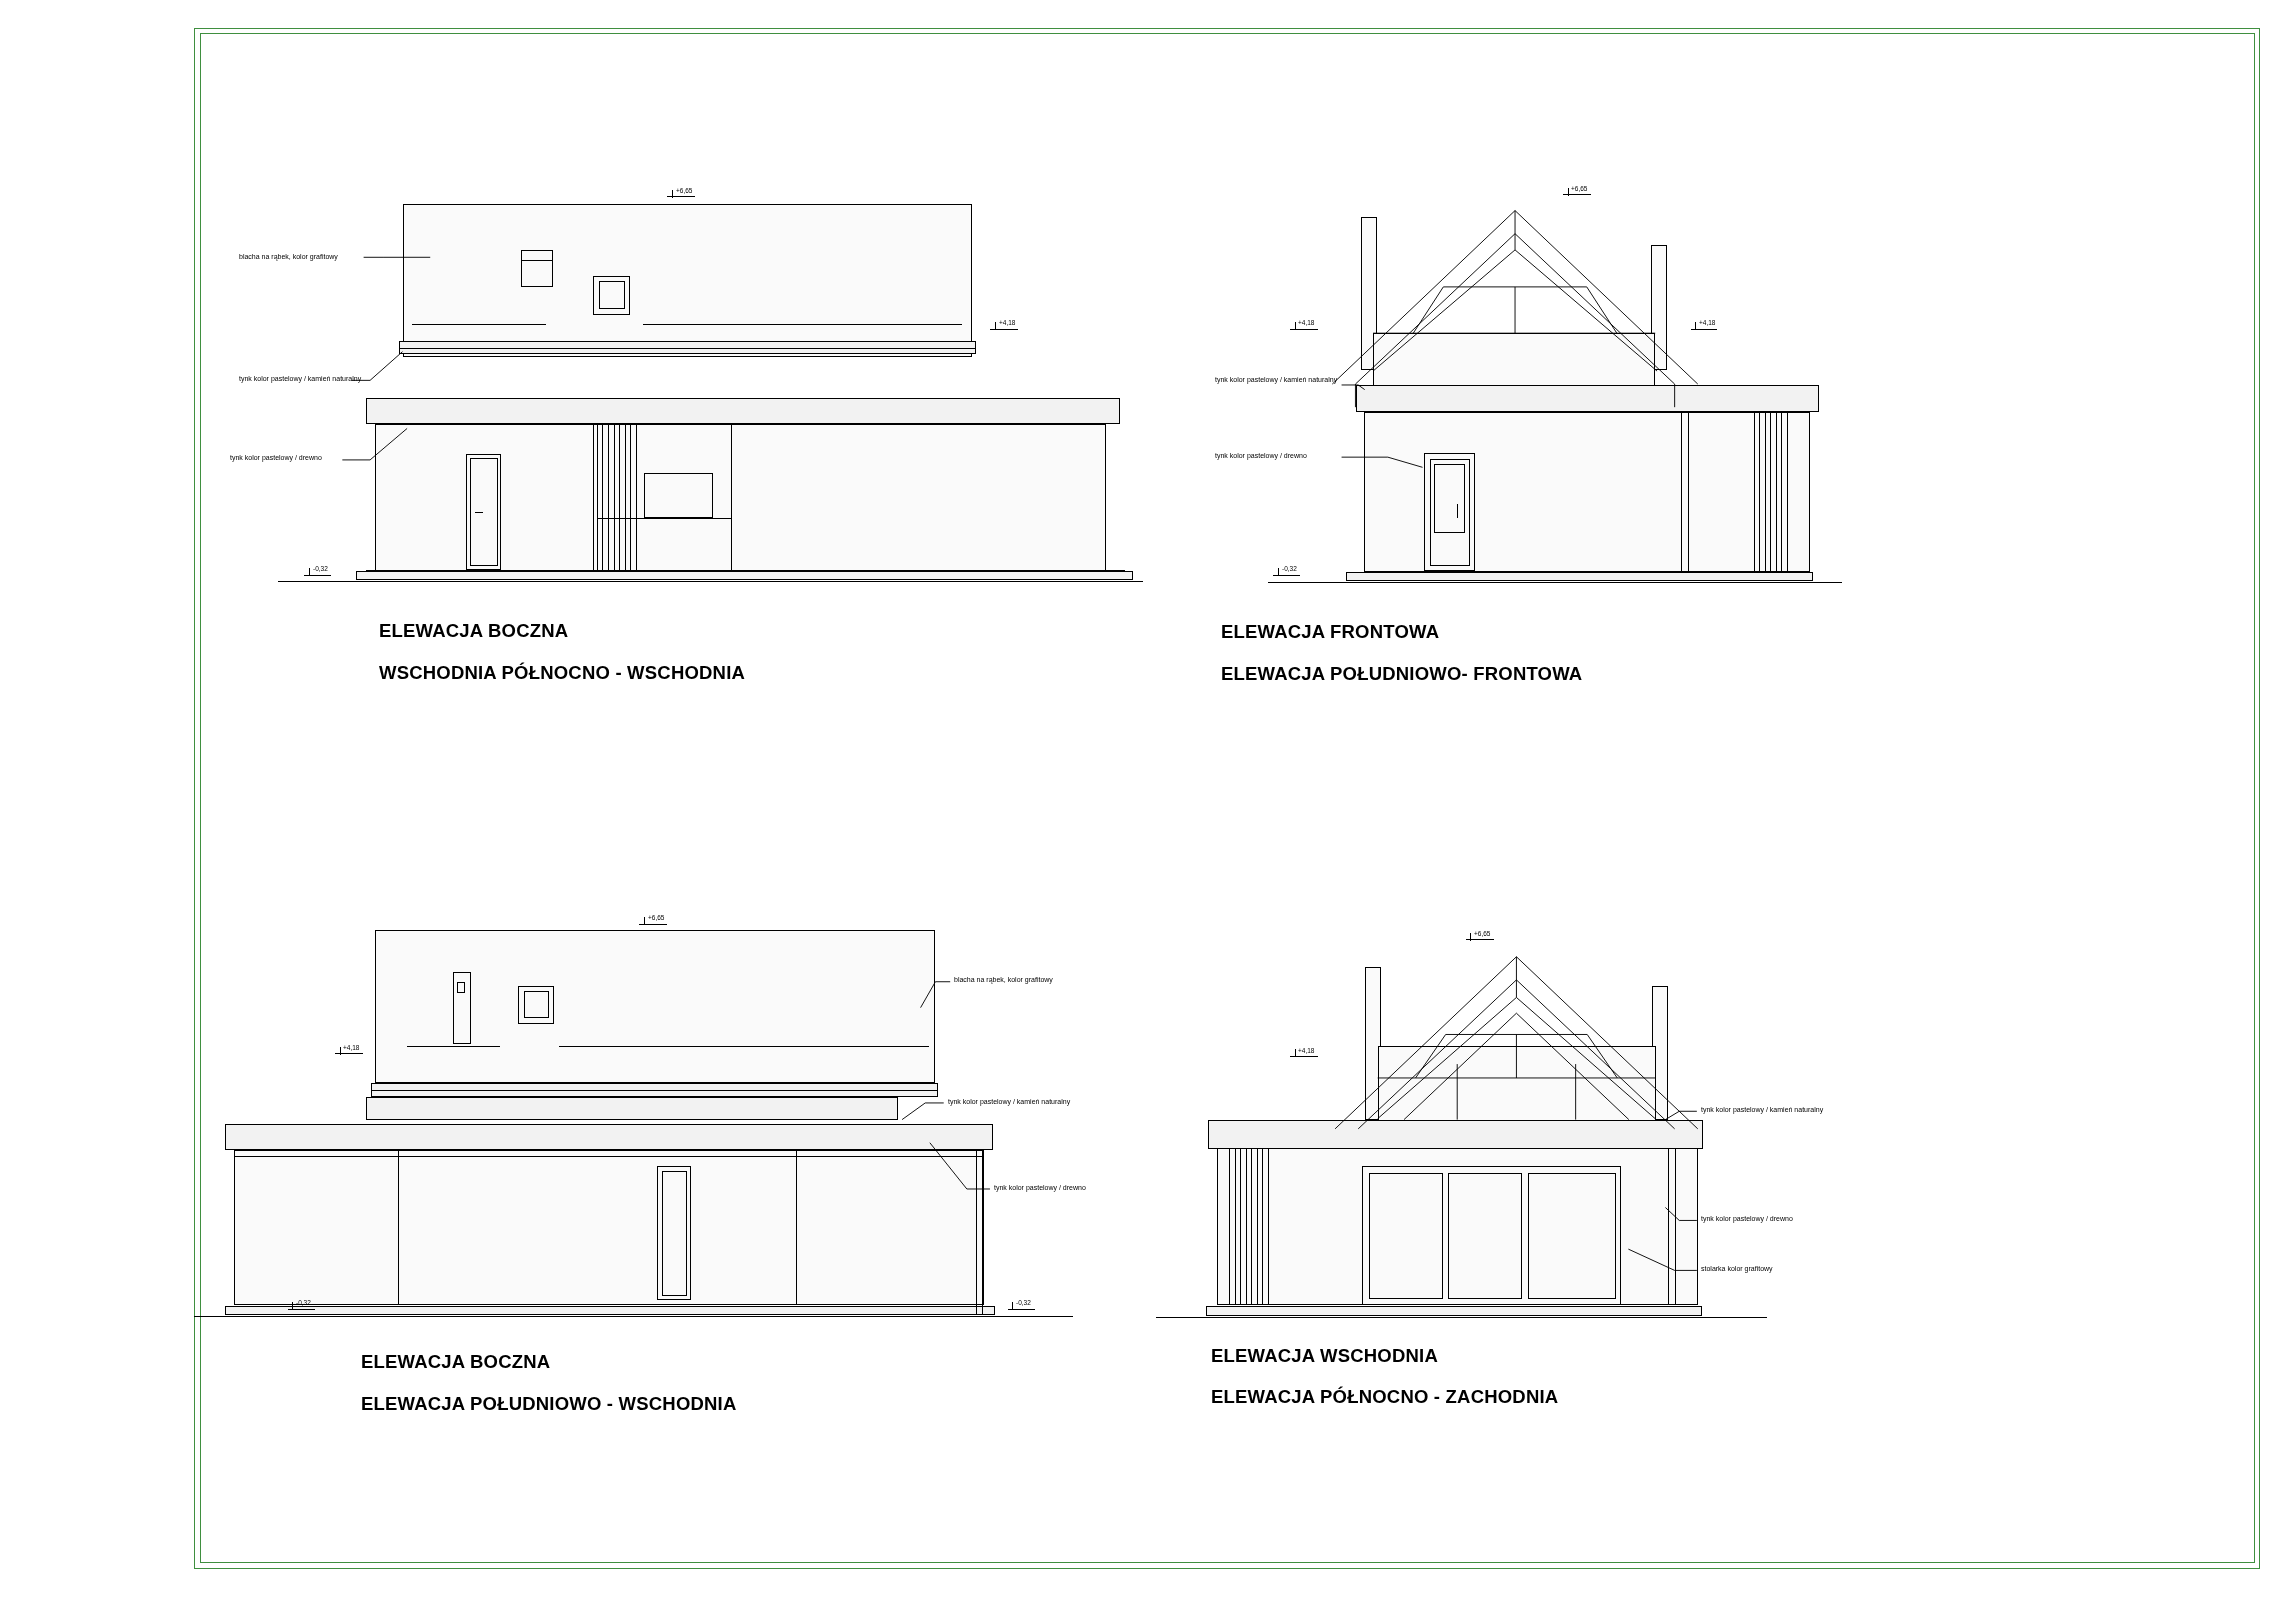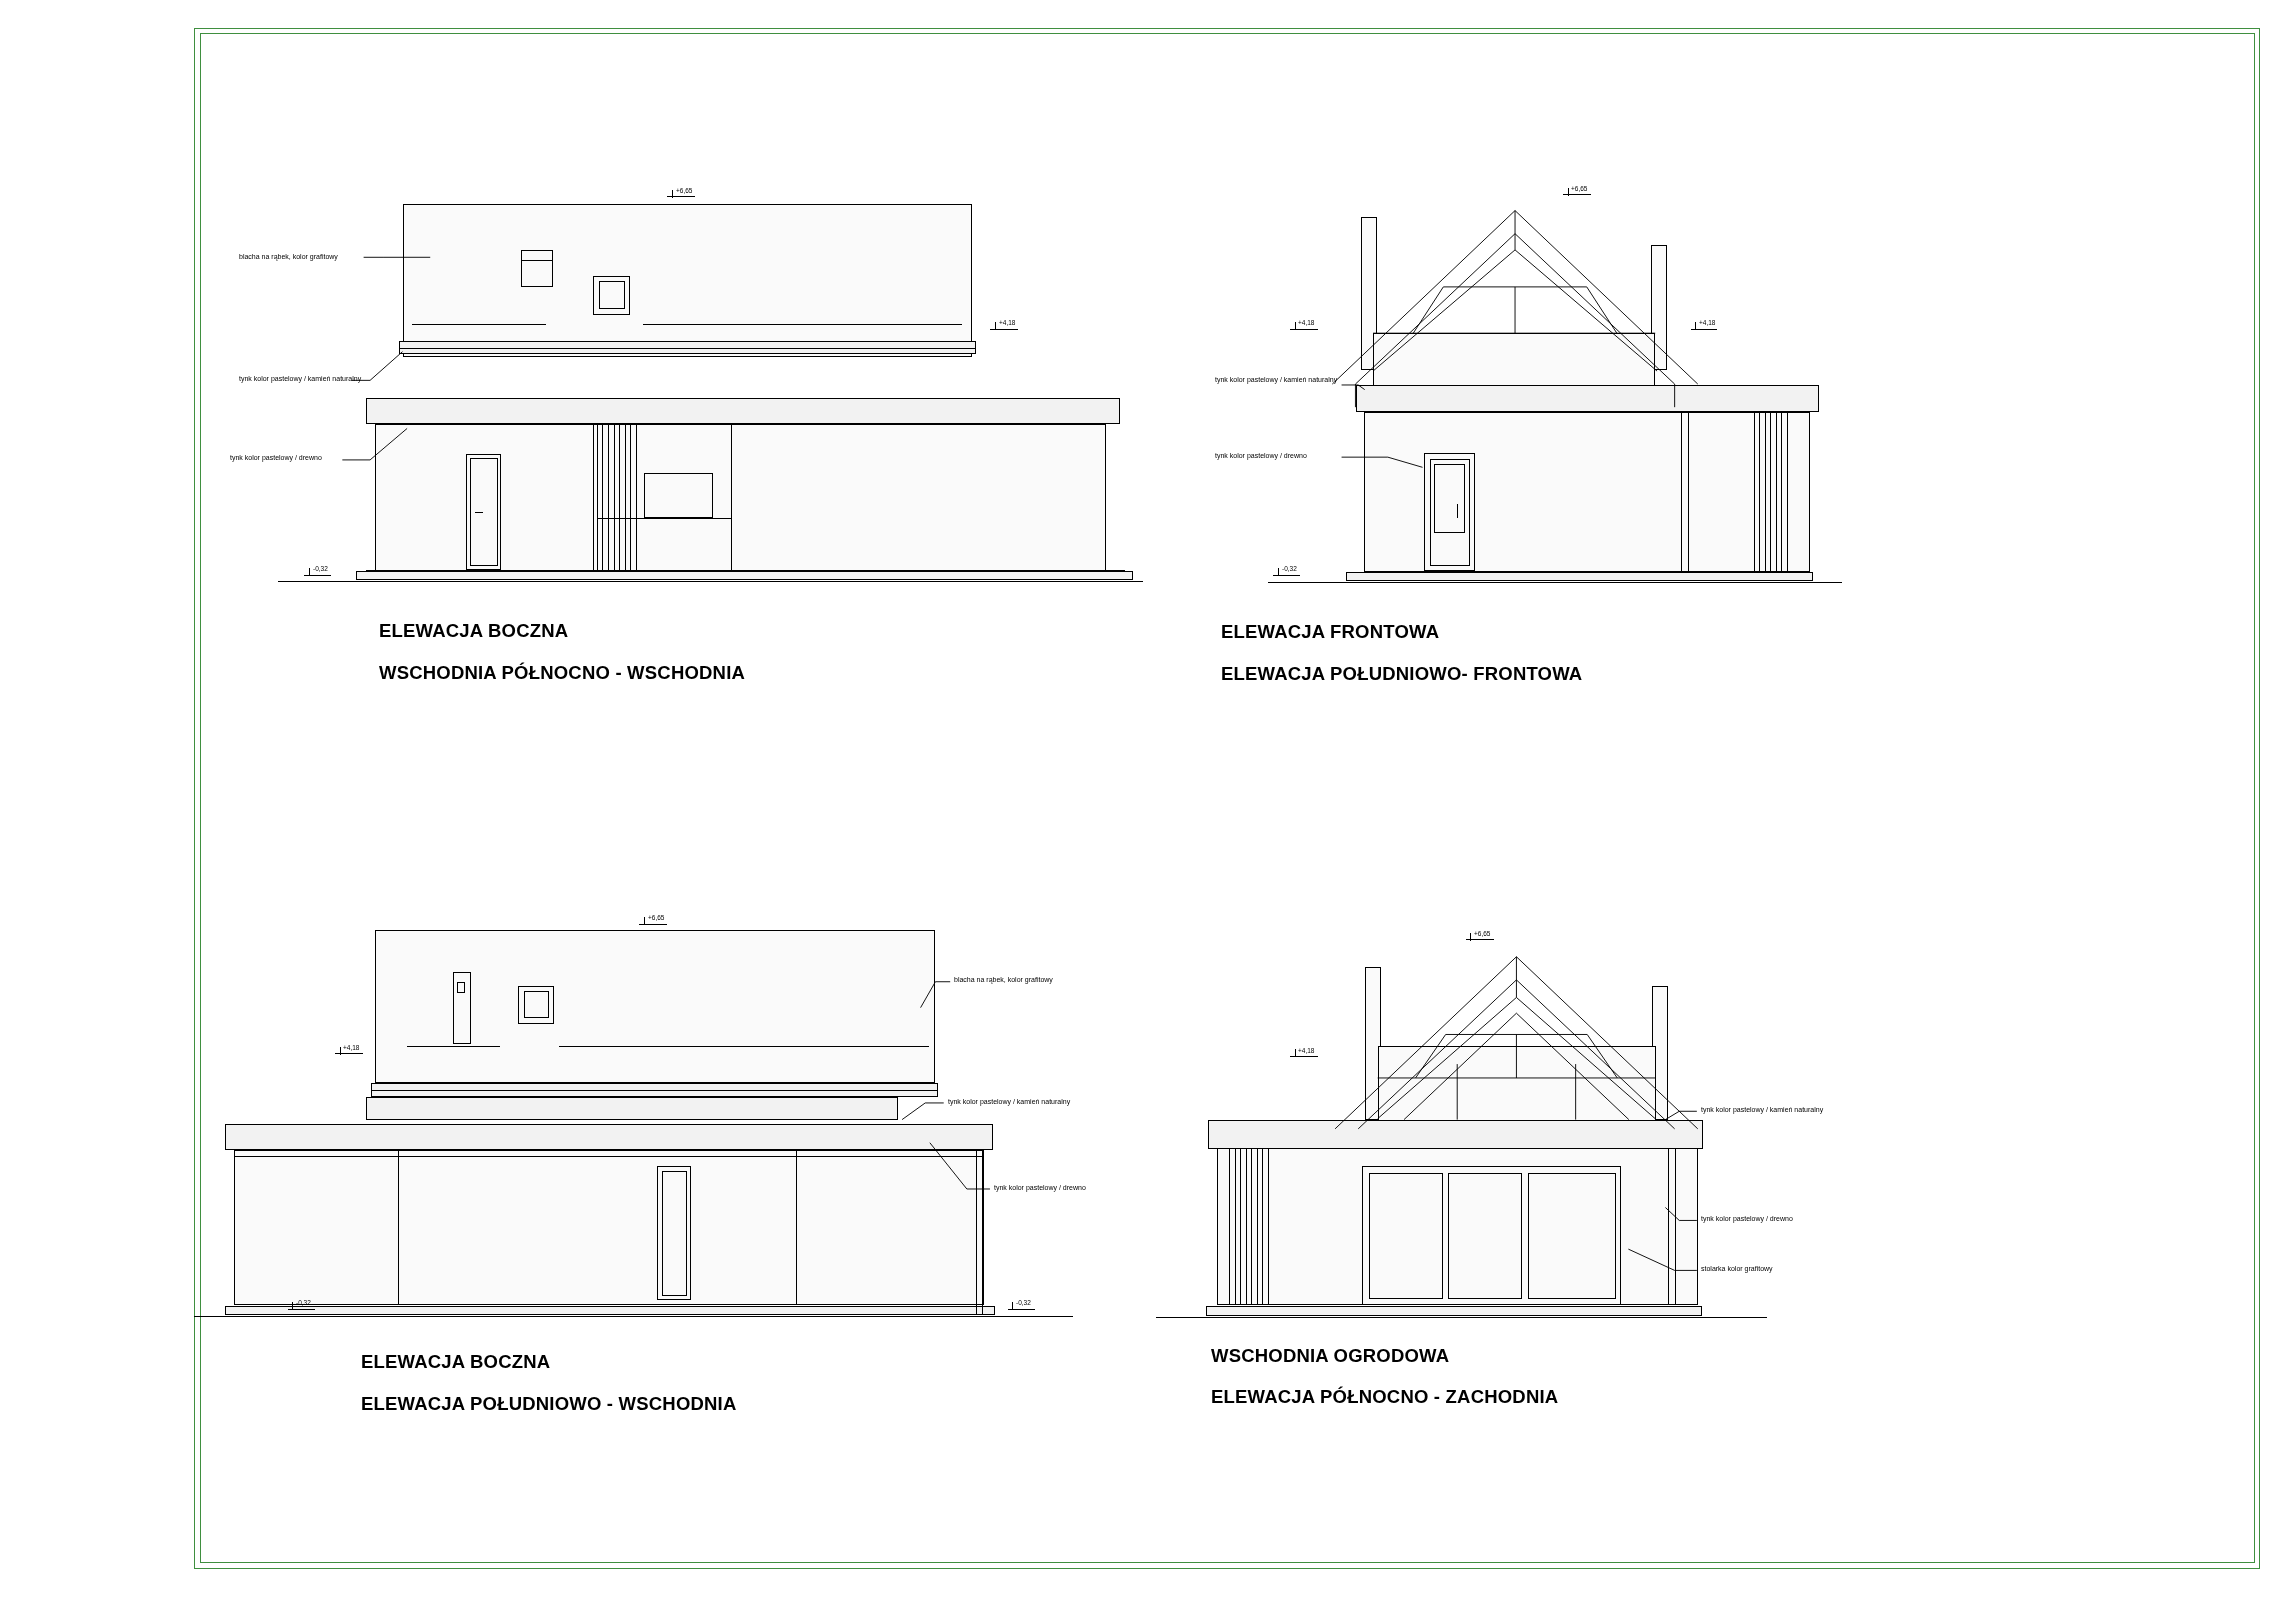--- a/index.html
+++ b/index.html
@@ -307,21 +307,21 @@
     <div class="ln vln" style="left:1470px; top:933px; height:8.3px;"></div>
 
     <div class="lvl" style="left:1298px; top:1047px;">+4,18</div>
     <div class="ln hln" style="left:1290px; top:1056px; width:28px;"></div>
     <div class="ln vln" style="left:1295px; top:1049px; height:8.3px;"></div>
 
     <div class="note" style="left:1701px; top:1106px;">tynk kolor pastelowy / kamień naturalny</div>
     <div class="note" style="left:1701px; top:1215px;">tynk kolor pastelowy / drewno</div>
     <div class="note" style="left:1701px; top:1265px;">stolarka kolor grafitowy</div>
 
-    <div class="cap" style="left:1211px; top:1345px;">WSCHODNIA OGRODOWA</div>
+    <div class="cap" style="left:1211px; top:1345px;">ELEWACJA WSCHODNIA</div>
     <div class="cap" style="left:1211px; top:1386px;">ELEWACJA PÓŁNOCNO - ZACHODNIA</div>
   </div>
 
   <svg class="overlay" viewBox="0 0 4961 3508">
     <g stroke="#000" fill="none" stroke-width="2">
 
       <polyline points="2880,830 3275,455 3670,830"></polyline>
       <polyline points="2930,830 3275,505 3620,830"></polyline>
       <polyline points="2968,802 3275,540 3582,802"></polyline>
       <line x1="3275" y1="455" x2="3275" y2="540"></line>

